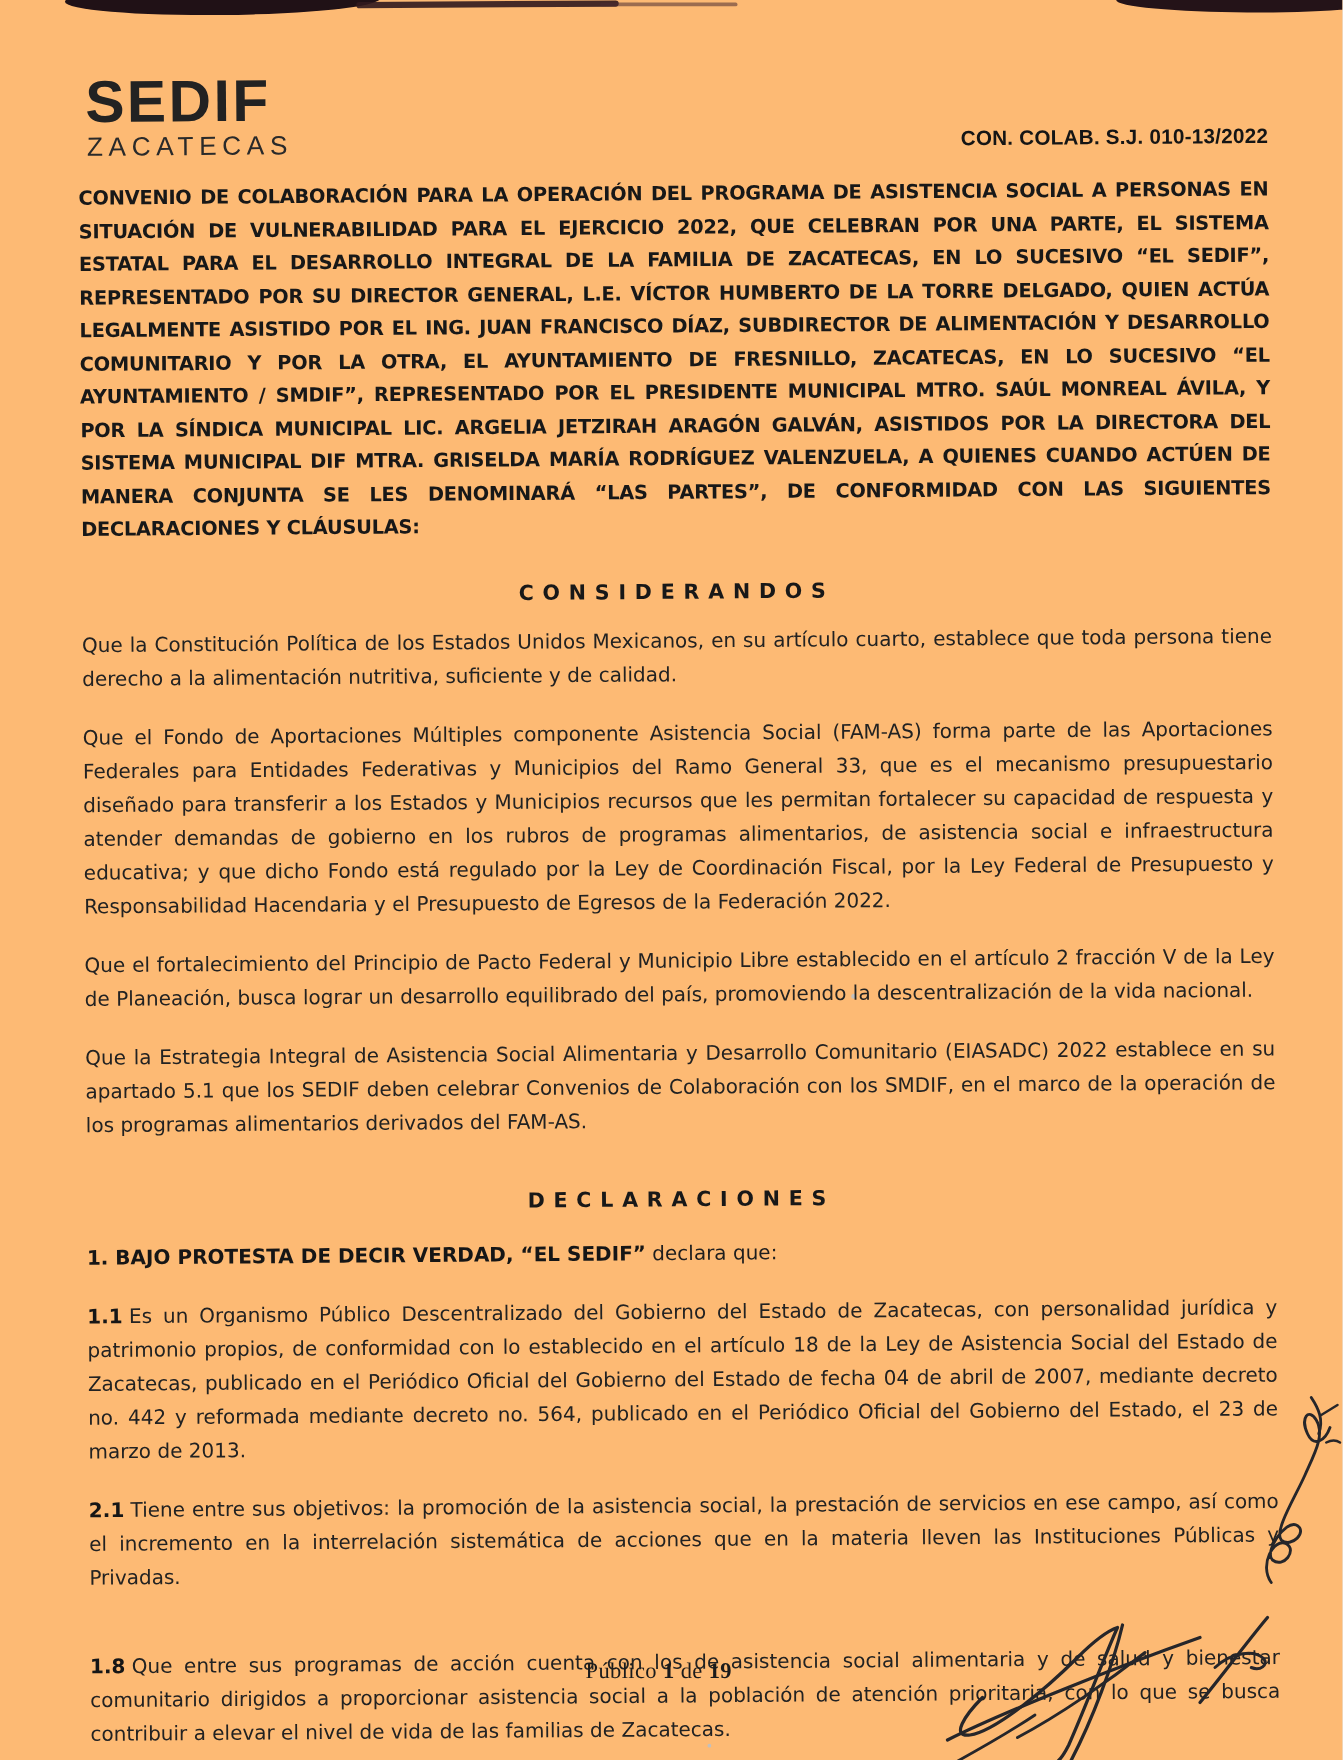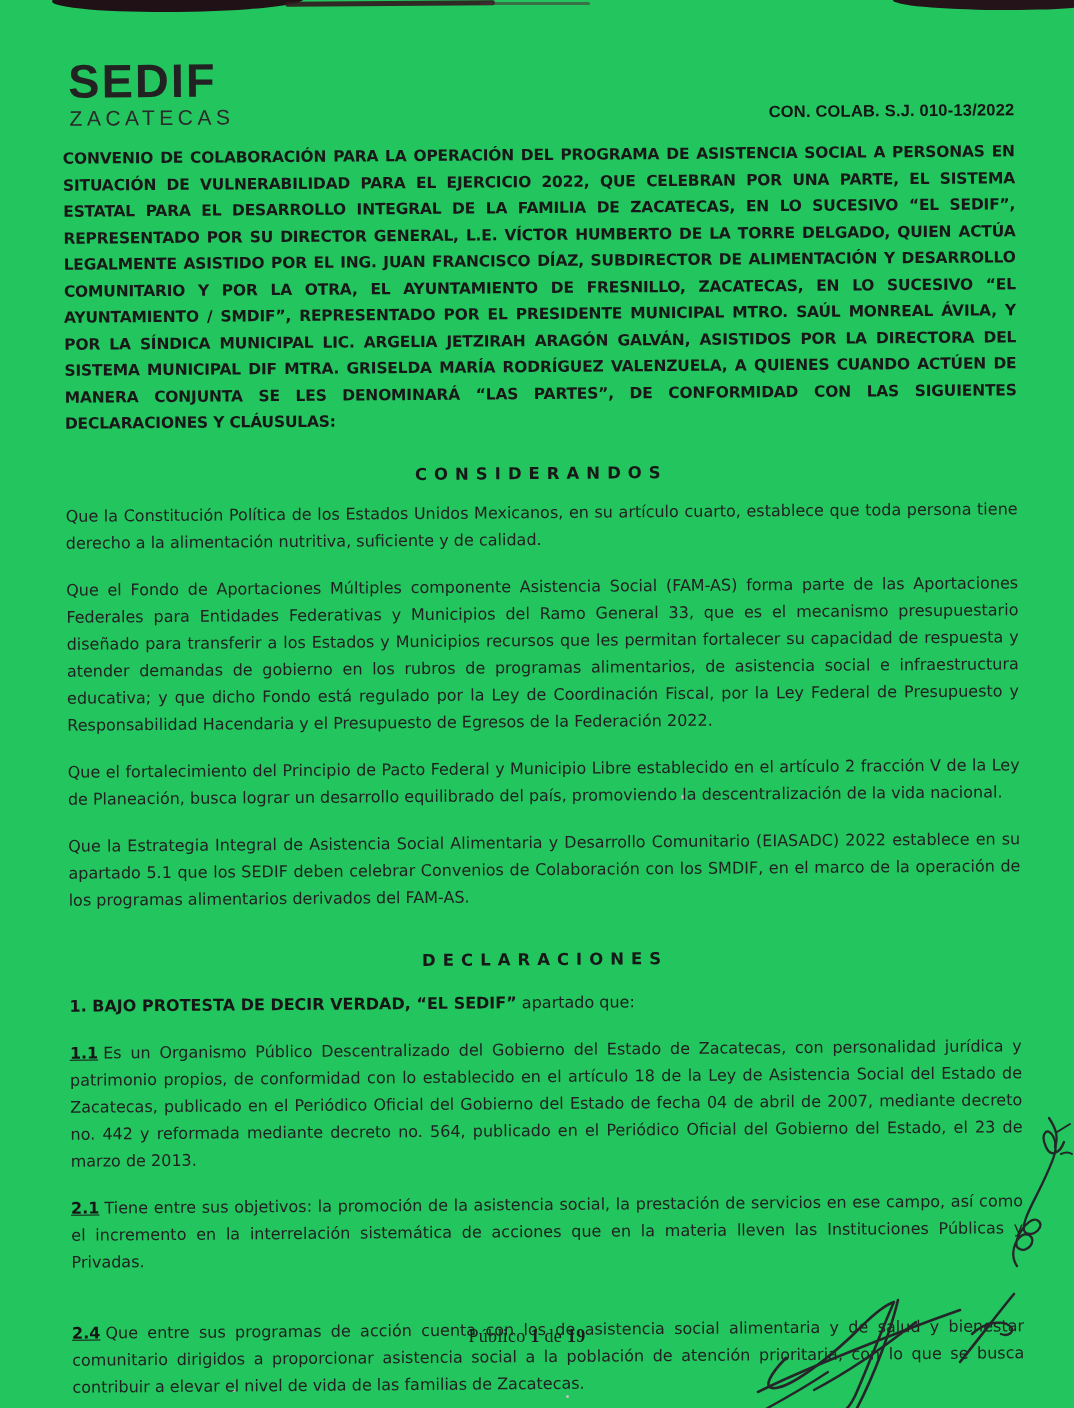--- a/index.html
+++ b/index.html
@@ -1,20 +1,20 @@
 <!DOCTYPE html>
 <html><head>
 <meta charset="utf-8">
 <style>
   html,body{margin:0;padding:0;background:#e8e8e8;}
   .page{
     position:relative;
     width:1074px;height:1408px;
     margin:0 auto;
-    background:#22c55e;
+    background:#fdba74;
     overflow:hidden;
     font-family:"DejaVu Sans","Liberation Sans",sans-serif;
     color:#1e1e1e;
   }
   
   .blob-left{position:absolute;left:52px;top:-12px;width:252px;height:24px;
     background:#201116;border-radius:50%;transform:rotate(-.6deg);}
   .blob-tail{position:absolute;left:285px;top:1px;width:210px;height:5px;
     background:#31191e;border-radius:3px;transform:rotate(-.35deg);opacity:.9;}
   .blob-tail2{position:absolute;left:480px;top:2px;width:110px;height:3px;
@@ -54,21 +54,21 @@
   .section-heading{
     font-size:16.5px;font-weight:700;letter-spacing:7px;
     text-align:center;color:#181818;margin:30px 0 16px;
   }
   .section-heading.decl{margin:40px 0 20px;}
   .body-p{
     font-size:16px;font-weight:400;line-height:27px;
     text-align:justify;margin:0 0 20px;color:#222;
   }
   .body-p b,.lead b{font-weight:700;color:#161616;}
-  .body-p .num{margin-right:5px;text-decoration:underline;}
+  .body-p .num{margin-right:5px;}
   .lead{font-size:16px;line-height:27px;margin:0 0 20px;}
   .gap-lg{margin-bottom:44px;}
   .gap-md{margin-bottom:26px;}
 
   .footer{
     position:absolute;left:0;top:1326px;width:100%;
     text-align:center;
     font-family:"Liberation Serif","DejaVu Serif",serif;
     font-size:18px;color:#1b1b1b;letter-spacing:.3px;
     transform:translateX(-10px);
@@ -109,27 +109,27 @@
     <h2 class="section-heading">CONSIDERANDOS</h2>
 
     <p class="body-p">Que la Constitución Política de los Estados Unidos Mexicanos, en su artículo cuarto, establece que toda persona tiene derecho a la alimentación nutritiva, suficiente y de calidad.</p>
     <p class="body-p">Que el Fondo de Aportaciones Múltiples componente Asistencia Social (FAM-AS) forma parte de las Aportaciones Federales para Entidades Federativas y Municipios del Ramo General 33, que es el mecanismo presupuestario diseñado para transferir a los Estados y Municipios recursos que les permitan fortalecer su capacidad de respuesta y atender demandas de gobierno en los rubros de programas alimentarios, de asistencia social e infraestructura educativa; y que dicho Fondo está regulado por la Ley de Coordinación Fiscal, por la Ley Federal de Presupuesto y Responsabilidad Hacendaria y el Presupuesto de Egresos de la Federación 2022.</p>
     <p class="body-p">Que el fortalecimiento del Principio de Pacto Federal y Municipio Libre establecido en el artículo 2 fracción V de la Ley de Planeación, busca lograr un desarrollo equilibrado del país, promoviendo la descentralización de la vida nacional.</p>
     <p class="body-p">Que la Estrategia Integral de Asistencia Social Alimentaria y Desarrollo Comunitario (EIASADC) 2022 establece en su apartado 5.1 que los SEDIF deben celebrar Convenios de Colaboración con los SMDIF, en el marco de la operación de los programas alimentarios derivados del FAM-AS.</p>
 
     <h2 class="section-heading decl">DECLARACIONES</h2>
 
     <p class="lead"><b>1. BAJO PROTESTA DE DECIR VERDAD, “EL SEDIF”</b>
-      <span>apartado que:</span></p>
+      <span>declara que:</span></p>
 
     <p class="body-p"><b class="num">1.1</b><span>Es un Organismo Público Descentralizado del Gobierno del Estado de Zacatecas, con personalidad jurídica y patrimonio propios, de conformidad con lo establecido en el artículo 18 de la Ley de Asistencia Social del Estado de Zacatecas, publicado en el Periódico Oficial del Gobierno del Estado de fecha 04 de abril de 2007, mediante decreto no. 442 y reformada mediante decreto no. 564, publicado en el Periódico Oficial del Gobierno del Estado, el 23 de marzo de 2013.</span></p>
 
     <p class="body-p gap-lg"><b class="num">2.1</b><span>Tiene entre sus objetivos: la promoción de la asistencia social, la prestación de servicios en ese campo, así como el incremento en la interrelación sistemática de acciones que en la materia lleven las Instituciones Públicas y Privadas.</span></p>
 
-    <p class="body-p gap-md"><b class="num">2.4</b><span>Que entre sus programas de acción cuenta con los de asistencia social alimentaria y de salud y bienestar comunitario dirigidos a proporcionar asistencia social a la población de atención prioritaria, con lo que se busca contribuir a elevar el nivel de vida de las familias de Zacatecas.</span></p>
+    <p class="body-p gap-md"><b class="num">1.8</b><span>Que entre sus programas de acción cuenta con los de asistencia social alimentaria y de salud y bienestar comunitario dirigidos a proporcionar asistencia social a la población de atención prioritaria, con lo que se busca contribuir a elevar el nivel de vida de las familias de Zacatecas.</span></p>
 
   </div>
 
   <div class="footer"><span>Público</span>
     <b>1</b>
     <span>de</span>
     <b>19</b></div>
 
   <svg class="sig sig-margin" width="72" height="162" viewBox="0 0 72 162">
     <path stroke-width="2.3" d="M14,154 C4,140 16,118 26,123 C35,128 24,143 15,136 C8,130 25,104 34,108 C44,113 30,127 22,120 C16,113 33,86 41,68 C49,50 57,36 50,24 C44,14 37,22 43,35 C48,46 57,41 61,30"></path>

